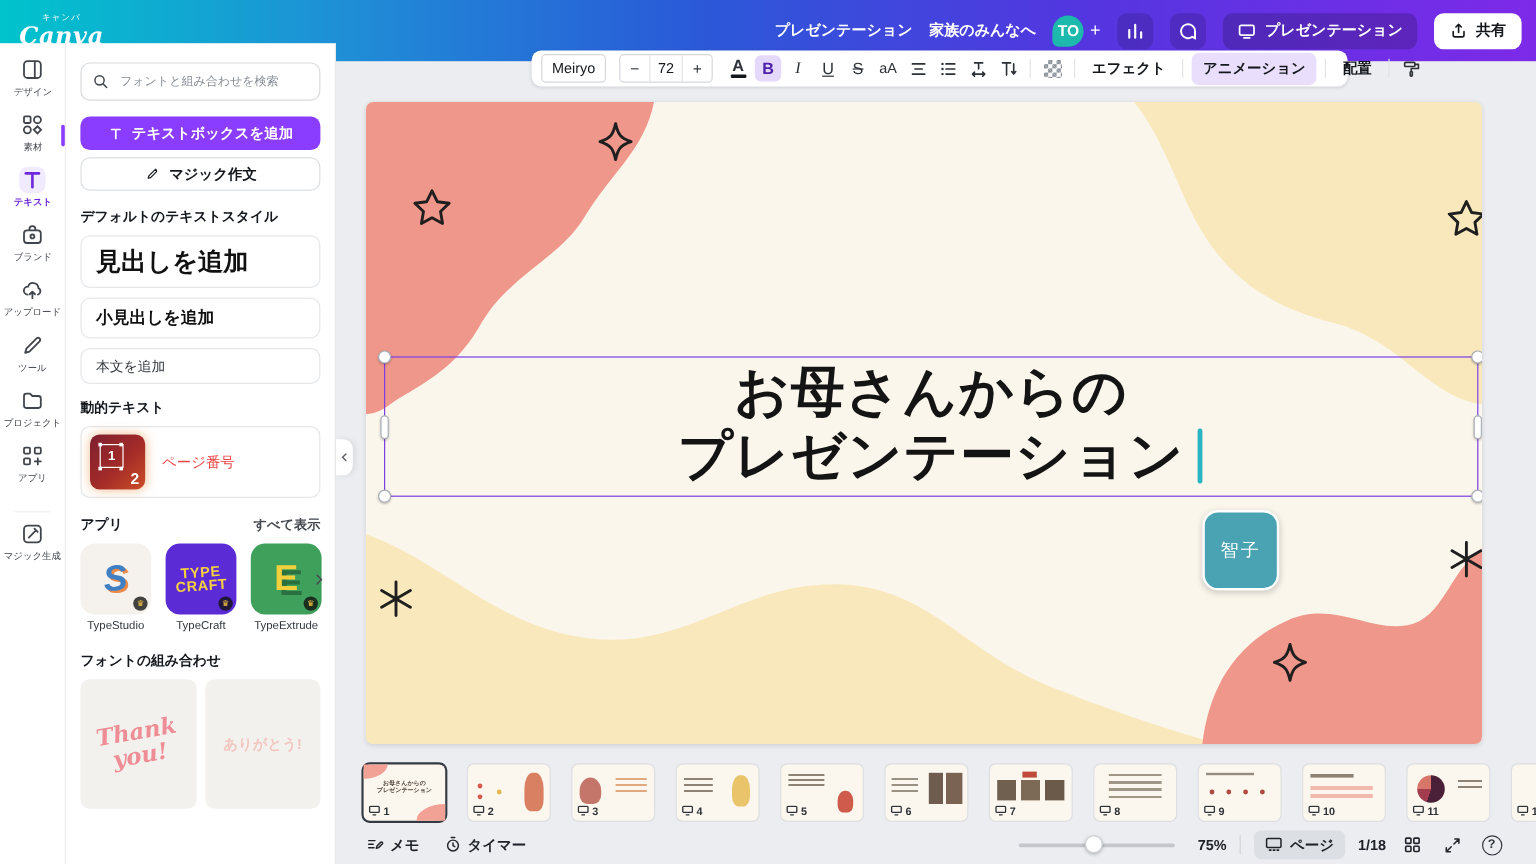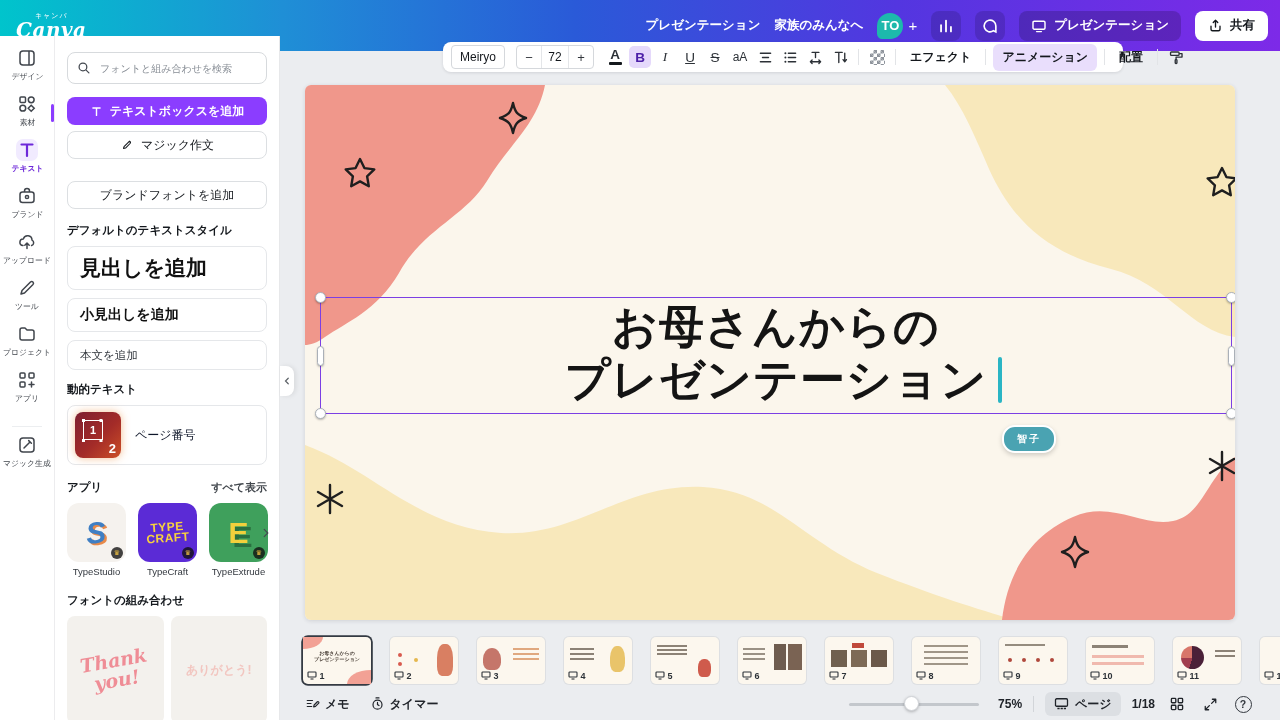--- a/index.html
+++ b/index.html
@@ -40,37 +40,37 @@
 
   
   .panel{position:absolute;left:55px;top:36px;width:225px;height:684px;background:#fff;padding:0 12px;overflow:hidden;
     border-right:1px solid #e7e8ea;}
   .search{margin-top:16px;height:32px;border:1px solid #d7dadd;border-radius:8px;display:flex;align-items:center;gap:7px;padding:0 9px;background:#fff;}
   .search input{border:0;outline:0;flex:1;font-size:10px;font-family:inherit;color:#20242a;background:transparent;min-width:0;}
   .search input::placeholder{color:#878d95;}
   .btn-purple{margin-top:13px;height:28px;border-radius:8px;background:#8b3dff;color:#fff;display:flex;align-items:center;justify-content:center;
     gap:7px;font-size:12px;font-weight:700;cursor:pointer;}
   .btn-white{margin-top:6px;height:28px;border-radius:8px;background:#fff;border:1px solid #dcdfe2;color:#14181d;
-    display:flex;align-items:center;justify-content:center;gap:7px;font-size:12px;font-weight:400;cursor:pointer;}
+    display:flex;align-items:center;justify-content:center;gap:7px;font-size:12px;font-weight:700;cursor:pointer;}
   .btn-white.spaced{margin-top:22px;}
   .panel-label{margin-top:14px;font-size:11.5px;font-weight:700;color:#14181d;}
   .style-card{margin-top:8px;border:1px solid #e5e7ea;border-radius:8px;background:#fff;padding:0 12px;display:flex;align-items:center;cursor:pointer;}
   .style-card.h1{height:44px;font-size:21px;font-weight:700;color:#111;}
   .style-card.h2{height:34px;font-size:14px;font-weight:700;color:#111;}
   .style-card.body{height:30px;font-size:11.5px;color:#33383f;}
   .pn-card{margin-top:8px;border:1px solid #e5e7ea;border-radius:8px;background:#fff;height:60px;display:flex;align-items:center;gap:14px;padding:0 7px;cursor:pointer;}
   .pn-icon{width:46px;height:46px;border-radius:8px;position:relative;flex:none;
     background:linear-gradient(135deg,#7e1f30 0%,#a32b28 55%,#cc4f27 100%);box-shadow:0 0 9px rgba(233,138,58,.55);}
   .pn-box{position:absolute;left:8px;top:8px;width:20px;height:20px;border:1.5px solid #fff;display:flex;align-items:center;justify-content:center;
     font-size:11px;font-weight:700;color:#fff;}
   .pn-box::before,.pn-box::after{content:"";position:absolute;width:3px;height:3px;background:#fff;}
   .pn-box::before{left:-2.5px;top:-2.5px;box-shadow:17.5px 0 0 #fff;}
   .pn-box::after{left:-2.5px;bottom:-2.5px;box-shadow:17.5px 0 0 #fff;}
   .pn-2{position:absolute;right:5px;bottom:2px;font-size:13px;font-weight:700;color:#fff;}
-  .pn-label{font-size:12px;color:#0f172a;}
+  .pn-label{font-size:12px;color:#ef4444;}
   .apps-row{margin-top:15px;display:flex;align-items:center;justify-content:space-between;}
   .see-all{font-size:11px;font-weight:700;color:#44494f;cursor:pointer;}
   .apps-tiles{margin-top:8px;display:flex;gap:12px;position:relative;}
   .app-col{width:59px;display:flex;flex-direction:column;align-items:center;gap:4px;cursor:pointer;}
   .app-tile{width:59px;height:59px;border-radius:12px;position:relative;display:flex;align-items:center;justify-content:center;overflow:hidden;}
   .tile-studio{background:#f5f2ee;}
   .tile-studio .logo-s{font-size:30px;font-weight:700;font-style:italic;color:#3f7fc4;text-shadow:2px 2px 0 #e88a4a;transform:rotate(-6deg);}
   .tile-craft{background:#5b2bd6;}
   .craft-txt{color:#f7d23e;font-weight:700;font-size:12px;line-height:11px;text-align:center;transform:rotate(-4deg);letter-spacing:.5px;}
   .tile-extrude{background:#3fa05c;}
@@ -122,21 +122,21 @@
   .slide svg.bg{position:absolute;inset:0;}
   .textbox{position:absolute;left:15px;top:212px;width:912px;height:117px;border:1.6px solid #7b3fe4;background:transparent;}
   .tb-title{position:absolute;inset:2px 0 0;text-align:center;font-size:45px;line-height:53px;font-weight:700;color:#141414;
     font-family:"DejaVu Sans","Liberation Sans",sans-serif;letter-spacing:1px;}
   .handle{position:absolute;width:11px;height:11px;border-radius:50%;background:#fff;border:1px solid #aab0b8;box-shadow:0 1px 2px rgba(0,0,0,.25);}
   .h-tl{left:-6px;top:-6px;} .h-tr{right:-6px;top:-6px;} .h-bl{left:-6px;bottom:-6px;} .h-br{right:-6px;bottom:-6px;}
   .handle.side{width:7px;height:20px;border-radius:4px;top:50%;margin-top:-10px;}
   .h-l{left:-4px;} .h-r{right:-4px;}
   .caret{position:absolute;left:677px;top:59px;width:3.5px;height:46px;background:#2ab5c4;border-radius:2px;}
   .collab{position:absolute;left:697px;top:340px;background:#4aa3b2;border:2.5px solid #fff;border-radius:13px;
-    padding:5px 13px;font-size:10px;font-weight:700;color:#fff;letter-spacing:2px;box-shadow:0 2px 5px rgba(0,0,0,.18);}
+    padding:22px 13px;font-size:15px;font-weight:400;color:#fff;letter-spacing:2px;box-shadow:0 2px 5px rgba(0,0,0,.18);}
 
   
   .filmstrip{position:absolute;left:0;top:596px;width:1000px;height:56px;display:flex;gap:19px;padding-left:23px;overflow:hidden;align-items:center;}
   .thumb{position:relative;flex:none;width:68px;height:47px;border-radius:5px;background:#fcf7ee;box-shadow:0 0 0 1px rgba(60,60,60,.08);cursor:pointer;}
   .thumb.sel{box-shadow:0 0 0 1.8px #343a43;}
   .tno{position:absolute;left:4px;bottom:3px;display:flex;align-items:center;gap:2.5px;z-index:2;}
   .tno b{font-size:9px;font-weight:700;color:#2c3238;}
   .thumb::before,.thumb::after{content:"";position:absolute;}
   .t1::before{left:0;top:0;width:20px;height:12px;background:#f2a195;border-radius:0 0 100% 0;}
   .t1::after{right:0;bottom:0;width:24px;height:14px;background:#f2a195;border-radius:100% 0 0 0;}
@@ -337,23 +337,20 @@
     </div>
     <div class="btn-white">
       <span>
           <svg width="14" height="14" viewBox="0 0 20 20" fill="none" stroke="#14181d" stroke-width="1.5" stroke-linejoin="round">
             <path d="M5 15l.8-2.8L12.6 5.4a1.5 1.5 0 012.1 2.1L7.9 14.3z"></path>
             <path d="M14 3l.5 1.5L16 5l-1.5.5L14 7l-.5-1.5L12 5l1.5-.5z" fill="#14181d" stroke="none"></path>
           </svg>
         </span>
       <span>マジック作文</span>
     </div>
-    <div class="btn-white spaced">
-      <span>ブランドフォントを追加</span>
-    </div>
     <div class="panel-label">デフォルトのテキストスタイル</div>
     <div class="style-card h1">見出しを追加</div>
     <div class="style-card h2">小見出しを追加</div>
     <div class="style-card body">本文を追加</div>
     <div class="panel-label" style="margin-top:12px;">動的テキスト</div>
     <div class="pn-card">
       <span class="pn-icon">
         <span class="pn-box">1</span>
         <span class="pn-2">2</span>
       </span>

